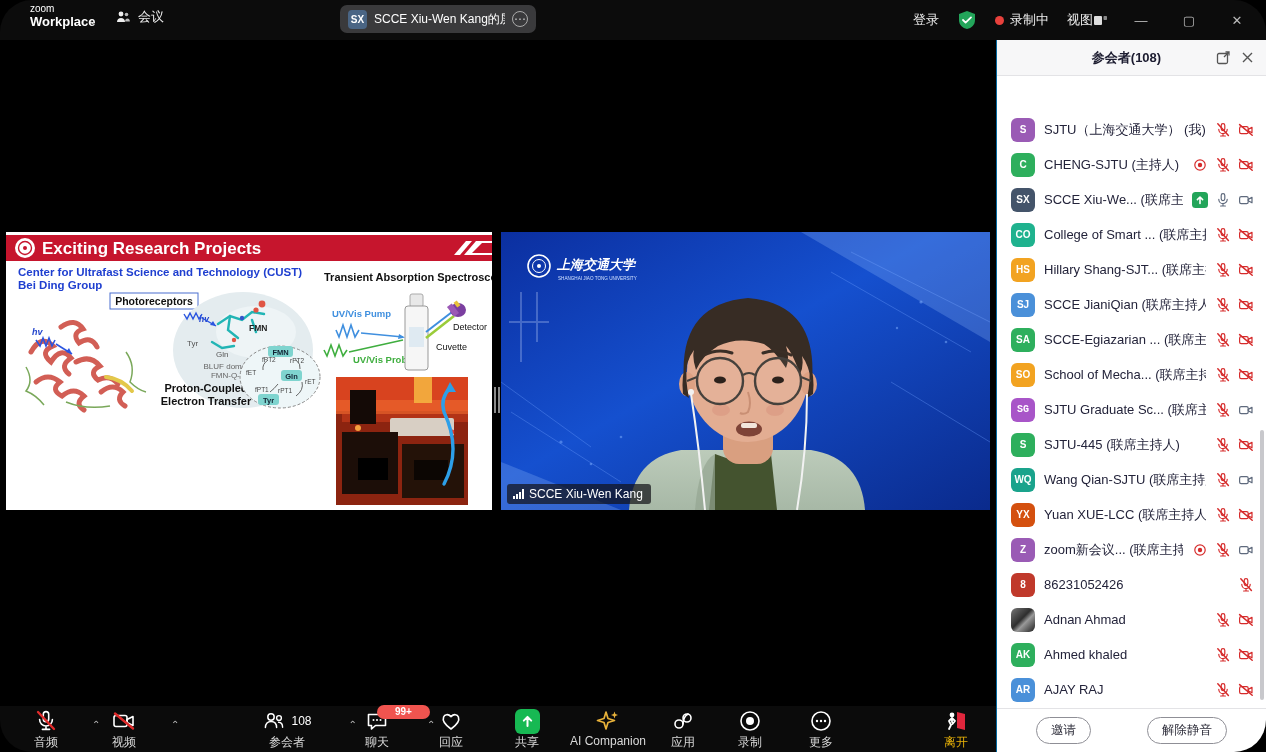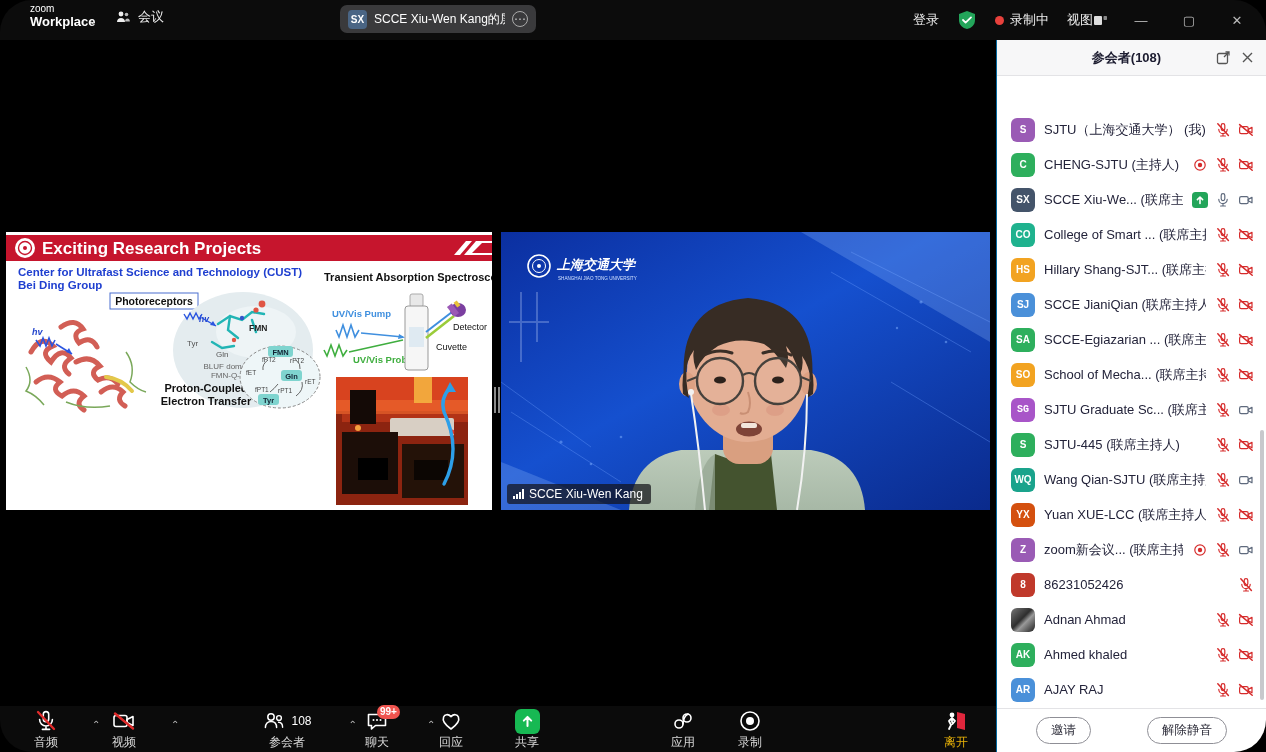--- a/index.html
+++ b/index.html
@@ -55,21 +55,21 @@
   .pfoot{position:absolute;left:0;bottom:0;width:100%;height:44px;border-top:1px solid #e3e3e6;display:flex;align-items:center;justify-content:center;gap:56px;}
   .pbtn{border:1px solid #8f8f96;background:#fff;border-radius:15px;font-size:12.5px;color:#2b2b38;padding:4px 14px;}
 
   
   .toolbar{position:absolute;left:0;top:706px;width:996px;height:46px;background:#0b0b0b;}
   .tool{position:absolute;top:3px;transform:translateX(-50%);display:flex;flex-direction:column;align-items:center;width:92px;}
   .tool .ticon{height:24px;display:flex;align-items:center;justify-content:center;position:relative;}
   .tool .tlabel{font-size:12px;color:#d8d8d8;margin-top:1px;white-space:nowrap;}
   .tchev{position:absolute;color:#bdbdbd;font-size:10px;top:10px;}
   .tcount{color:#fff;font-size:12px;margin-left:5px;}
-  .badge{position:absolute;top:-4px;left:12px;background:#f0544f;color:#fff;font-size:10px;font-weight:bold;border-radius:9px;padding:1px 3px;line-height:1.2;}
+  .badge{position:absolute;top:-4px;left:12px;background:#f0544f;color:#fff;font-size:10px;font-weight:bold;border-radius:9px;padding:1px 18px;line-height:1.2;}
   .sharebox{width:25px;height:25px;border-radius:6px;background:#17b953;display:flex;align-items:center;justify-content:center;}
 </style>
 </head>
 <body>
 
 <div class="app">
 
   <div class="titlebar">
     <div class="zlogo">
       <div class="l1">zoom</div>
@@ -820,20 +820,29 @@
         <div class="sharebox">
           <svg width="15" height="15" viewBox="0 0 15 15">
               <path d="M7.5 12 V3.4 M3.8 6.6 L7.5 2.9 L11.2 6.6" stroke="#083" stroke-width="0" fill="none"></path>
               <path d="M7.5 12 V3.4 M3.8 6.6 L7.5 2.9 L11.2 6.6" stroke="#fff" stroke-width="2" fill="none" stroke-linecap="round" stroke-linejoin="round"></path>
             </svg>
         </div>
       </div>
       <div class="tlabel">共享</div>
     </div>
 
+    <div class="tool" style="left:608px;width:110px">
+      <div class="ticon">
+        <svg width="26" height="24" viewBox="0 0 26 24">
+          <path d="M11 3 L13 9.5 L19.5 11.5 L13 13.5 L11 20 L9 13.5 L2.5 11.5 L9 9.5 Z" fill="none" stroke="#e8b23a" stroke-width="1.7" stroke-linejoin="round"></path>
+          <path d="M19.5 2.5 L20.4 5 L23 6 L20.4 7 L19.5 9.5 L18.6 7 L16 6 L18.6 5 Z" fill="#e8b23a"></path>
+        </svg>
+      </div>
+      <div class="tlabel">AI Companion</div>
+    </div>
 
     <div class="tool" style="left:683px">
       <div class="ticon">
         <svg width="24" height="24" viewBox="0 0 24 24">
           <circle cx="8" cy="15" r="4" fill="none" stroke="#fff" stroke-width="1.6"></circle>
           <path d="M12 15 q0 -7 5 -10" fill="none" stroke="#fff" stroke-width="1.6" stroke-linecap="round"></path>
           <circle cx="16" cy="9" r="4" fill="none" stroke="#fff" stroke-width="1.6"></circle>
           <path d="M12 9 q0 7 -5 10" fill="none" stroke="#fff" stroke-width="0" stroke-linecap="round"></path>
         </svg>
       </div>
@@ -843,20 +852,31 @@
     <div class="tool" style="left:750px">
       <div class="ticon">
         <svg width="24" height="24" viewBox="0 0 24 24">
           <circle cx="12" cy="12" r="9" fill="none" stroke="#fff" stroke-width="1.6"></circle>
           <circle cx="12" cy="12" r="4" fill="#fff"></circle>
         </svg>
       </div>
       <div class="tlabel">录制</div>
     </div>
 
+    <div class="tool" style="left:821px">
+      <div class="ticon">
+        <svg width="24" height="24" viewBox="0 0 24 24">
+          <circle cx="12" cy="12" r="9" fill="none" stroke="#fff" stroke-width="1.6"></circle>
+          <circle cx="8" cy="12" r="1.2" fill="#fff"></circle>
+            <circle cx="12" cy="12" r="1.2" fill="#fff"></circle>
+            <circle cx="16" cy="12" r="1.2" fill="#fff"></circle>
+        </svg>
+      </div>
+      <div class="tlabel">更多</div>
+    </div>
 
     <div class="tool" style="left:956px">
       <div class="ticon">
         <svg width="26" height="24" viewBox="0 0 26 24">
           <path d="M14 3 L22 5 V21 L14 19 Z" fill="#e0263c"></path>
           <circle cx="9" cy="6" r="2.4" fill="#fff"></circle>
           <path d="M9 9 L12 12 L9.5 15 M9 9 L6 12 L8 16 L6 20 M9 9 L9 13" stroke="#fff" stroke-width="1.8" fill="none" stroke-linecap="round" stroke-linejoin="round"></path>
         </svg>
       </div>
       <div class="tlabel" style="color:#eab308">离开</div>

